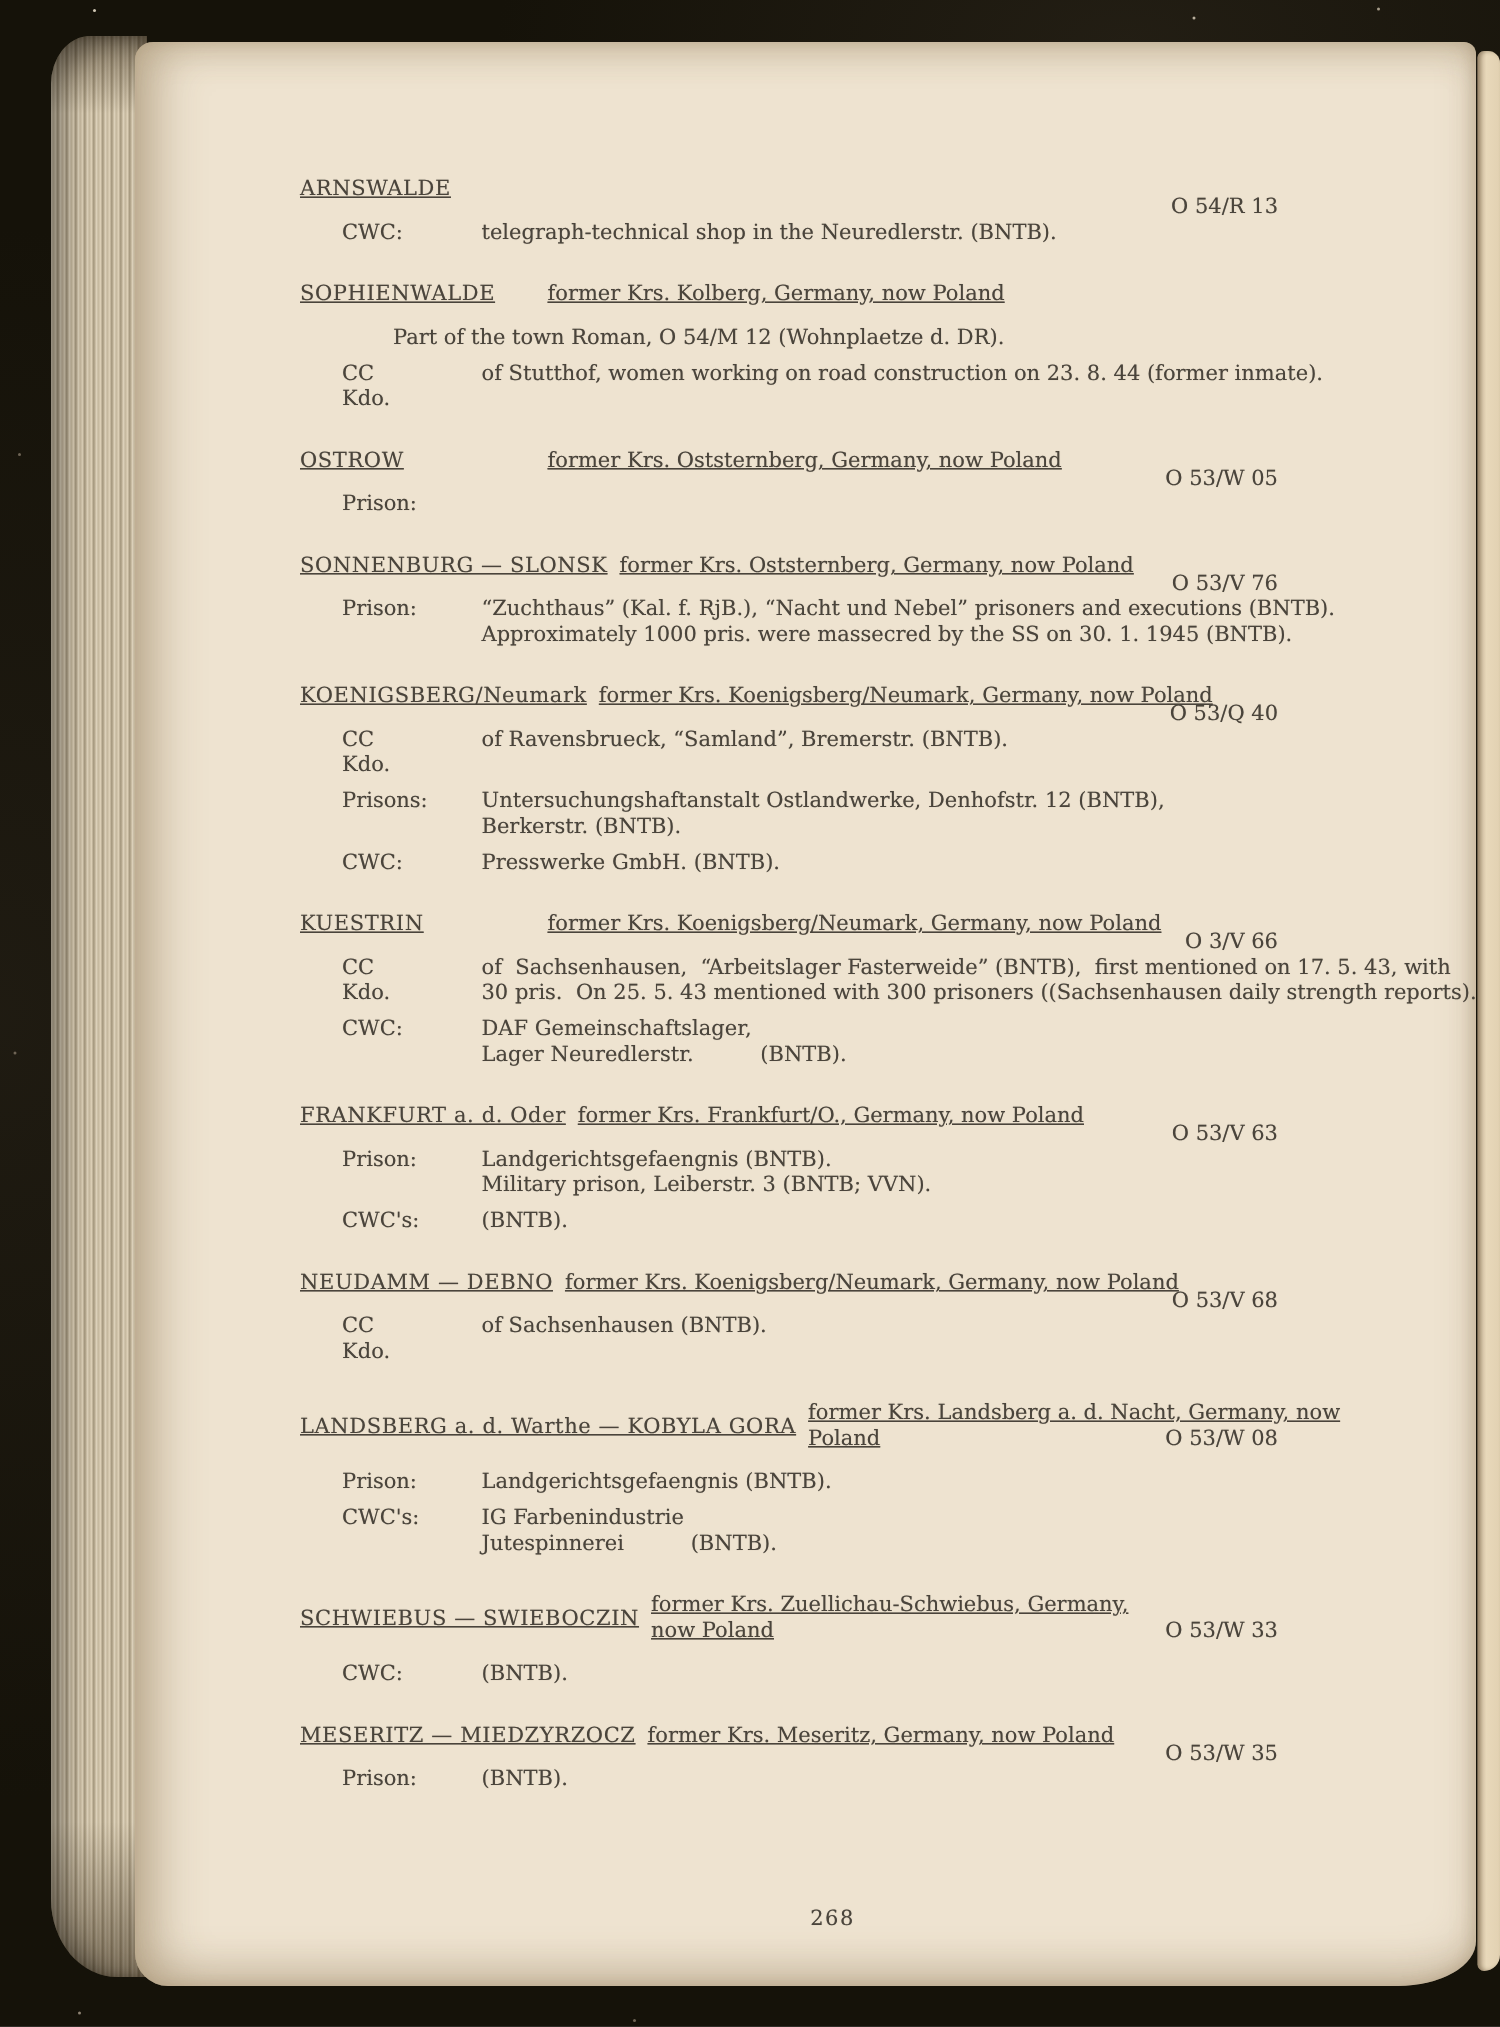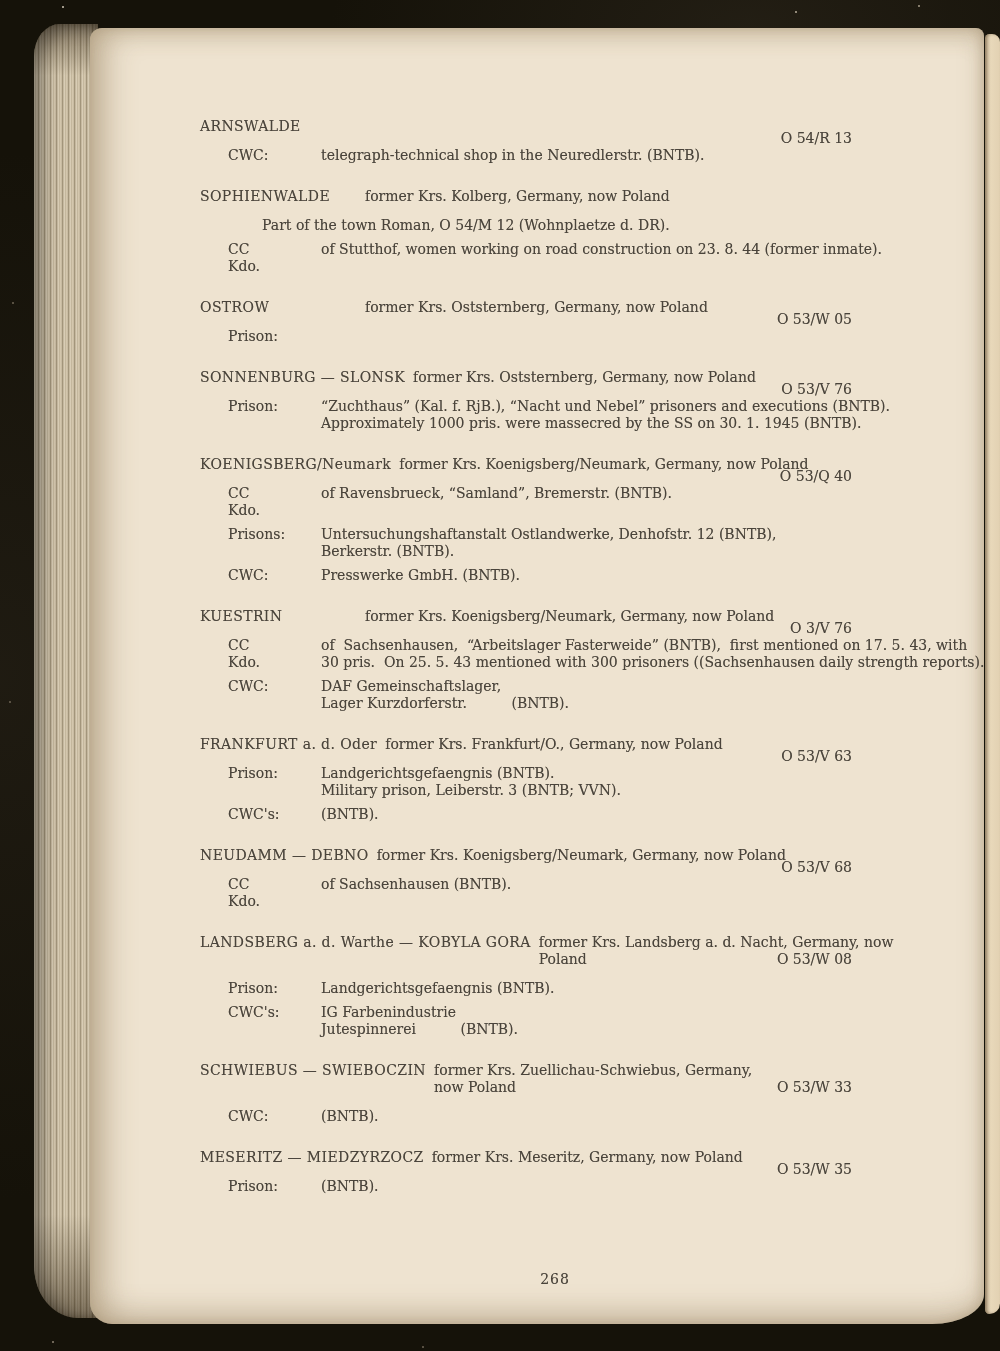--- a/index.html
+++ b/index.html
@@ -44,21 +44,21 @@
     background:linear-gradient(90deg, #cdbb9d, #e8d8ba 40%, #e2d1b2);
     border-radius:5px 9px 12px 5px;
     box-shadow: inset 2px 0 3px rgba(80,60,35,0.45);
   }
   .content {
     position:absolute; left:110px; top:90px; width:710px;
     font-size:14px; line-height:17px; color:#4a443b;
     text-shadow:0 0 0.5px rgba(74,68,59,0.45);
   }
   .entry { margin-bottom:24px; }
-  .entry-heading { position:relative; display:flex; align-items:flex-start; margin-bottom:12px; }
+  .entry-heading { position:relative; display:flex; align-items:center; margin-bottom:12px;text-decoration:underline; }
   .entry-name { min-width:157px; margin-right:8px; letter-spacing:0.4px; white-space:pre; }
   .entry-desc { white-space:pre; }
   .entry-ref { position:absolute; right:58px; top:12px; white-space:pre; }
   .ref-bottom .entry-ref { top:auto; bottom:0; }
   .entry-line { display:flex; padding-left:28px;gap:36px; }
   .entry-line + .entry-line { margin-top:7px; }
   .line-label { width:57px; flex-shrink:0; }
   .line-text { white-space:pre; }
   .indent-mid { padding-left:62px; }
   .page-number { margin-top:76px; text-align:center; letter-spacing:1px; }
@@ -140,31 +140,31 @@
         <div class="entry-line">
           <span class="line-label">CWC:</span>
           <span class="line-text">Presswerke GmbH. (BNTB).</span>
         </div>
       </div>
 
       <div class="entry">
         <div class="entry-heading">
           <span class="entry-name">KUESTRIN</span>
           <span class="entry-desc">former Krs. Koenigsberg/Neumark, Germany, now Poland</span>
-          <span class="entry-ref">O 3/V 76</span>
+          <span class="entry-ref">O 3/V 66</span>
         </div>
         <div class="entry-line">
           <span class="line-label">CC Kdo.</span>
           <span class="line-text">of  Sachsenhausen,  “Arbeitslager Fasterweide” (BNTB),  first mentioned on 17. 5. 43, with
 30 pris.  On 25. 5. 43 mentioned with 300 prisoners ((Sachsenhausen daily strength reports).</span>
         </div>
         <div class="entry-line">
           <span class="line-label">CWC:</span>
           <span class="line-text">DAF Gemeinschaftslager,
-Lager Kurzdorferstr.          (BNTB).</span>
+Lager Neuredlerstr.          (BNTB).</span>
         </div>
       </div>
 
       <div class="entry">
         <div class="entry-heading">
           <span class="entry-name">FRANKFURT a. d. Oder</span>
           <span class="entry-desc">former Krs. Frankfurt/O., Germany, now Poland</span>
           <span class="entry-ref">O 53/V 63</span>
         </div>
         <div class="entry-line">

